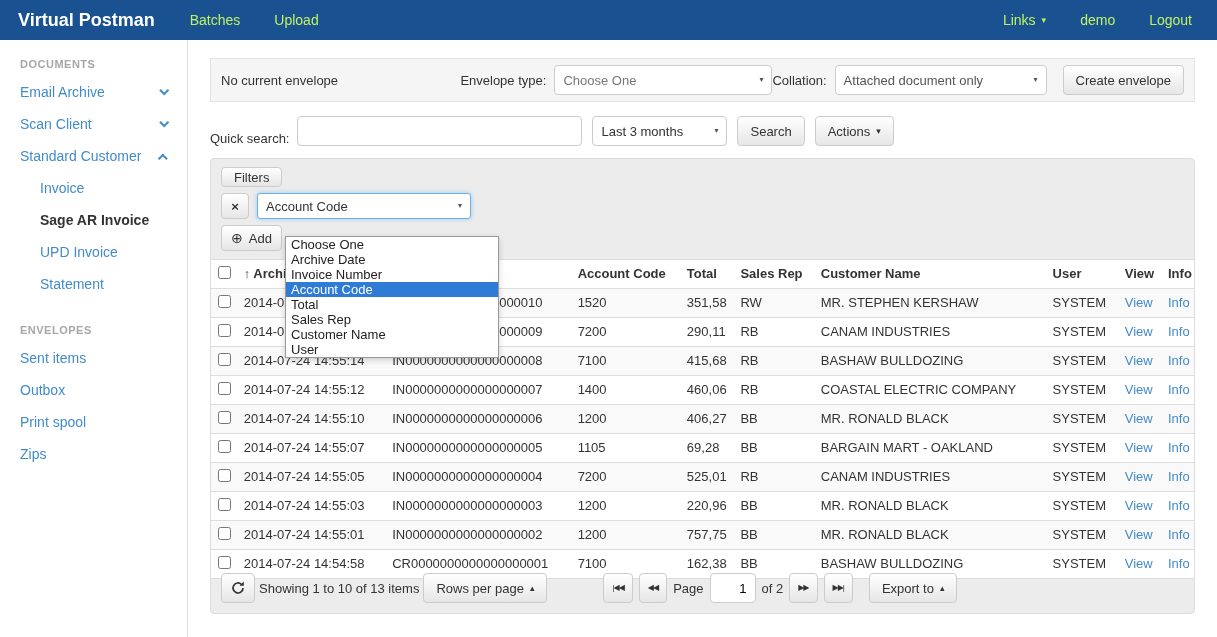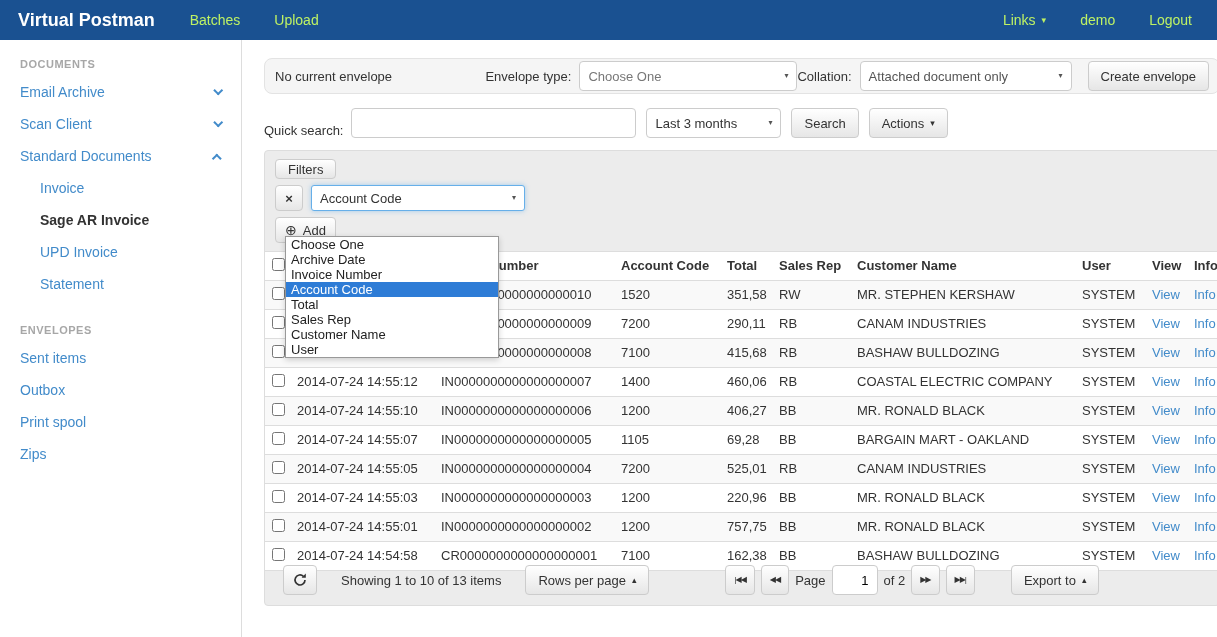--- a/index.html
+++ b/index.html
@@ -8,21 +8,21 @@
 
   
   .navbar{height:40px;background:var(--brand,#1a5191);display:flex;align-items:center;color:#fff}
   .brand{font-size:18px;font-weight:bold;padding:0 18px;cursor:pointer}
   .nav-item{color:#bef264;font-size:14px;padding:0 17px;cursor:pointer;display:flex;align-items:center;gap:6px}
   .nav-right{margin-left:auto;display:flex;align-items:flex-end;padding-right:8px}
   .caret{font-size:9px;line-height:1}
 
   
   .layout{display:flex;height:597px}
-  .sidebar{width:242px;border-right:1px solid #ddd;padding-top:8px;flex-shrink:0;background:#fff}
+  .sidebar{width:188px;border-right:1px solid #ddd;padding-top:8px;flex-shrink:0;background:#fff}
   .side-title{font-size:11px;font-weight:bold;color:#a7a7a7;letter-spacing:.5px;padding:10px 20px 6px 20px}
   .side-title.env{margin-top:14px}
   .side-item{display:flex;align-items:center;padding:8px 20px;color:var(--link,#428bca);font-size:14px;cursor:pointer}
   .side-item.indent{padding-left:40px}
   .side-item.selected{color:#333;font-weight:bold}
   .chev{width:7px;height:7px;border-right:2px solid var(--link,#428bca);border-bottom:2px solid var(--link,#428bca);margin-left:auto;flex-shrink:0}
   .chev.down{transform:rotate(45deg) translate(-1px,-2px)}
   .chev.up{transform:rotate(-135deg) translate(-1px,-2px)}
 
   main{flex:1;padding:18px 22px 0 22px}
@@ -33,21 +33,21 @@
   .btn-sm{height:26px;padding:0 9px}
   .btn-icon{height:26px;width:28px;justify-content:center;padding:0;font-size:13px;font-weight:bold}
   .sel{display:inline-flex;align-items:center;justify-content:space-between;height:30px;background:#fff;border:1px solid #ccc;
        border-radius:4px;padding:0 8px;color:#555;cursor:pointer;white-space:nowrap}
   .sel .caret{color:#555;margin-left:10px;font-size:8px}
   .sel.focus{height:26px;border-radius:3px;border-color:#66afe9;box-shadow:0 0 5px rgba(102,175,233,.55);color:#333}
   .txt{height:30px;border:1px solid #ccc;border-radius:4px;padding:0 8px;font:13px "Liberation Sans",sans-serif;color:#333}
   .lbl{color:#333}
 
   
-  .env-panel{background:#f5f5f5;border:1px solid #e3e3e3;border-radius:8px;height:36px;display:flex;align-items:center;padding:0 10px}
+  .env-panel{background:#f5f5f5;border:1px solid #e3e3e3;border-radius:0;height:44px;display:flex;align-items:center;padding:0 10px}
   .env-controls{margin-left:auto;display:flex;align-items:center}
   .env-controls .lbl{margin-right:8px}
   .w-type{width:218px}
   .w-coll{width:212px}
   .ml16{}.ml12{margin-left:16px}
 
   
   .search-row{display:flex;align-items:flex-end;margin-top:14px}
   .search-row .lbl{margin-right:8px}
   .qs-input{width:285px}
@@ -68,21 +68,21 @@
   .grid{width:100%;border-collapse:collapse;background:#fff;margin-top:8px;table-layout:fixed}
   .grid th,.grid td{font-size:13px;line-height:14px;padding:6px 6px;text-align:left;overflow:hidden;white-space:nowrap}
   .grid th{font-weight:bold;border-top:1px solid #ddd;border-bottom:1px solid #ddd;background:#fff}
   .grid td{border-bottom:1px solid #ddd}
   .grid tbody tr:nth-child(odd){background:#f9f9f9}
   .grid .c{text-align:center;padding:6px 2px}
   .sort{font-weight:bold;margin-right:3px}
   .link{color:var(--link,#428bca);text-decoration:none;cursor:pointer}
 
   
-  .pfoot{position:absolute;left:8px;right:0;bottom:0;height:50px;display:flex;align-items:center;gap:20px;padding:0 10px}
+  .pfoot{position:absolute;left:0;right:0;bottom:0;height:50px;display:flex;align-items:center;gap:0;padding:0 10px}
   .showing{margin:0 4px}
   .pager{display:flex;align-items:center;gap:6px;margin-left:56px}
   .btn-pg{padding:0 8px}
   .tri{font-size:8px;letter-spacing:-1px;line-height:1}
   .pg-input{width:46px;height:30px;border:1px solid #ccc;border-radius:4px;text-align:right;padding:0 8px;font:13px "Liberation Sans",sans-serif}
   .btn-ref{width:34px;justify-content:center;padding:0}
 
   
   .dd{position:absolute;left:285px;top:236px;width:214px;background:#fff;border:1px solid #999;z-index:100;box-shadow:0 2px 6px rgba(0,0,0,.18)}
   .dd-item{font-size:13px;line-height:15px;padding:0 5px;color:#222;cursor:pointer;white-space:nowrap}
@@ -111,21 +111,21 @@
     <div class="side-title">DOCUMENTS</div>
     <div class="side-item">
       <span>Email Archive</span>
       <span class="chev down"></span>
     </div>
     <div class="side-item">
       <span>Scan Client</span>
       <span class="chev down"></span>
     </div>
     <div class="side-item">
-      <span>Standard Documents</span>
+      <span>Standard Customer</span>
       <span class="chev up"></span>
     </div>
     <div class="side-item indent">
       <span>Invoice</span>
     </div>
     <div class="side-item indent selected">
       <span>Sage AR Invoice</span>
     </div>
     <div class="side-item indent">
       <span>UPD Invoice</span>

